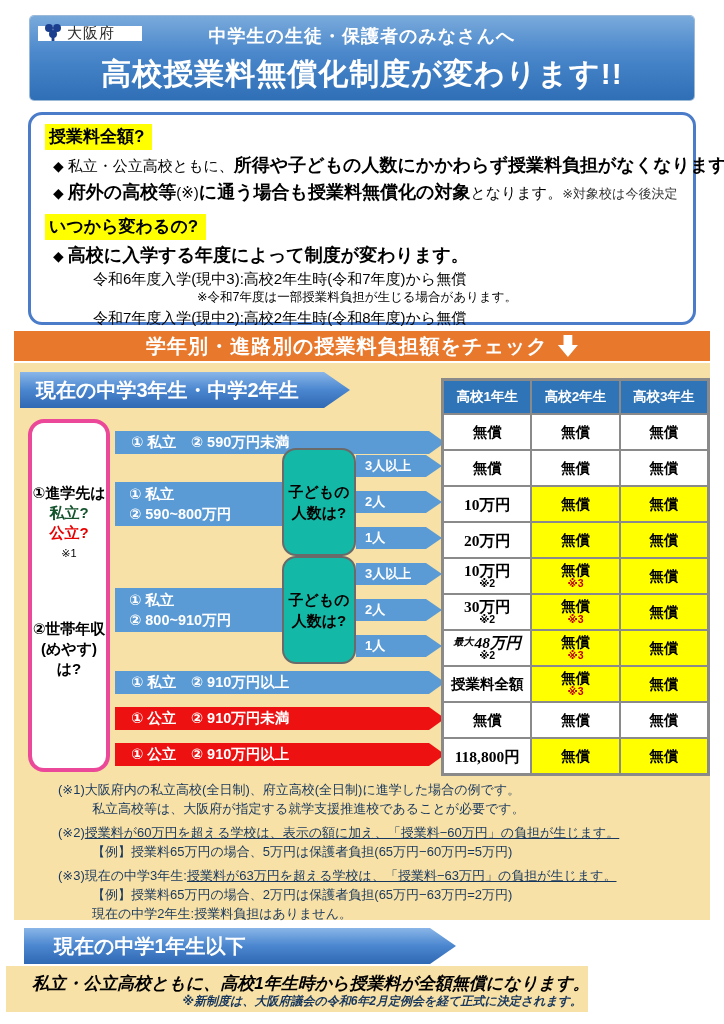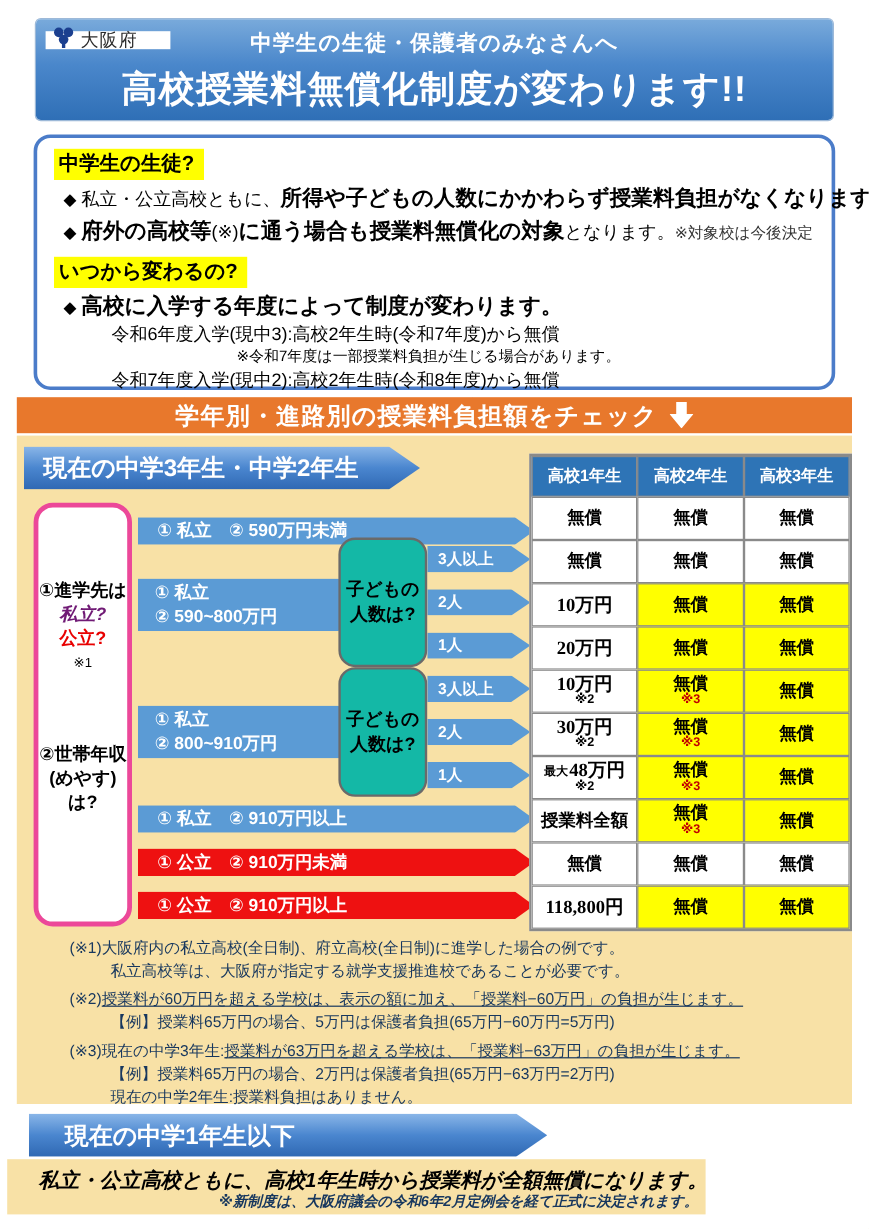--- a/index.html
+++ b/index.html
@@ -46,21 +46,21 @@
   .sec-banner{position:absolute;height:36px;color:#fff;font-weight:bold;font-size:20px;
               display:flex;align-items:center;
               background:linear-gradient(180deg,#8ab6e8 0%,#4a86cf 50%,#2f68b3 100%);
               clip-path:polygon(0 0,calc(100% - 26px) 0,100% 50%,calc(100% - 26px) 100%,0 100%);}
   .banner-mid{left:6px;top:9px;width:330px;padding-left:16px;box-sizing:border-box;}
 
   .leftbox{position:absolute;left:14px;top:56px;width:82px;height:353px;background:#fff;
            border:4px solid #ec4899;border-radius:16px;box-sizing:border-box;
            text-align:center;padding-top:60px;font-weight:bold;font-size:15px;line-height:20px;}
   .leftbox .q2{margin-top:56px;}
-  .txt-blue{color:#701a75;font-style:italic;}
+  .txt-blue{color:#14532d;}
   .txt-red{color:#e80000;}
   .small-note{font-size:11px;font-weight:normal;}
 
   .flow-arrow{position:absolute;display:flex;flex-direction:column;justify-content:center;
               color:#fff;font-weight:bold;box-sizing:border-box;
               clip-path:polygon(0 0,calc(100% - 16px) 0,100% 50%,calc(100% - 16px) 100%,0 100%);}
   .blue-a{background:#5b9bd5;}
   .red-a{background:#ee1111;}
   .a-long{left:101px;width:330px;height:23px;font-size:14.5px;padding-left:16px;white-space:nowrap;}
   .a-grp{left:101px;width:183px;height:44px;font-size:14.5px;padding-left:14px;line-height:20px;white-space:nowrap;}
@@ -72,21 +72,21 @@
             font-weight:bold;font-size:15px;line-height:21px;}
 
   
   .rtable{position:absolute;left:427px;top:15px;width:269px;border:2px solid #8a8a8a;
           background:#fff;box-sizing:border-box;}
   .trow{display:flex;}
   .thead .cell{background:#2e74b6;color:#fff;font-weight:bold;font-size:13.5px;height:32px;}
   .cell{flex:1;border:1px solid #8a8a8a;display:flex;flex-direction:column;align-items:center;
         justify-content:center;height:34px;box-sizing:content-box;background:#fff;}
   .cell.yellow{background:#ffff00;}
-  .cline{display:flex;align-items:center;gap:1px;}
+  .cline{display:flex;align-items:flex-start;gap:1px;font-style:italic;}
   .pre{font-size:10px;font-weight:bold;}
   .amt{font-size:14.5px;font-weight:bold;line-height:15px;}
   .money{font-family:"Liberation Serif","DejaVu Serif",serif;font-size:15.5px;}
   .cellnote{display:block;font-size:10.5px;line-height:11px;font-weight:bold;}
   .n-red{color:#c00000;}
 
   
   .footnotes{position:absolute;left:44px;top:418px;width:640px;color:#17375e;font-size:13px;
              line-height:17px;}
   .fn{margin-bottom:2px;white-space:nowrap;}
@@ -115,21 +115,21 @@
           <rect x="8.6" y="12" width="2.8" height="7" fill="#1b3f8f"></rect>
         </svg>
       </span>
       <span class="logo-text">大阪府</span>
     </div>
     <div class="hdr-line1">中学生の生徒・保護者のみなさんへ</div>
     <div class="hdr-line2">高校授業料無償化制度が変わります!!</div>
   </div>
 
   <div class="info-box">
-    <div class="hl-head">中学生の生徒?</div>
+    <div class="hl-head">授業料全額?</div>
     <div class="bul">
       <span class="dia">◆</span><span class="bplain">私立・公立高校ともに、</span><span class="bstrong">所得や子どもの人数にかかわらず授業料負担がなくなります。</span>
     </div>
     <div class="bul">
       <span class="dia">◆</span><span class="bstrong">府外の高校等</span><span class="bplain">(※)</span><span class="bstrong">に通う場合も授業料無償化の対象</span><span class="bplain">となります。</span><span class="bsmall">※対象校は今後決定</span>
     </div>
     <div class="hl-head when-head">いつから変わるの?</div>
     <div class="bul">
       <span class="dia">◆</span><span class="bstrong">高校に入学する年度によって制度が変わります。</span>
     </div>

